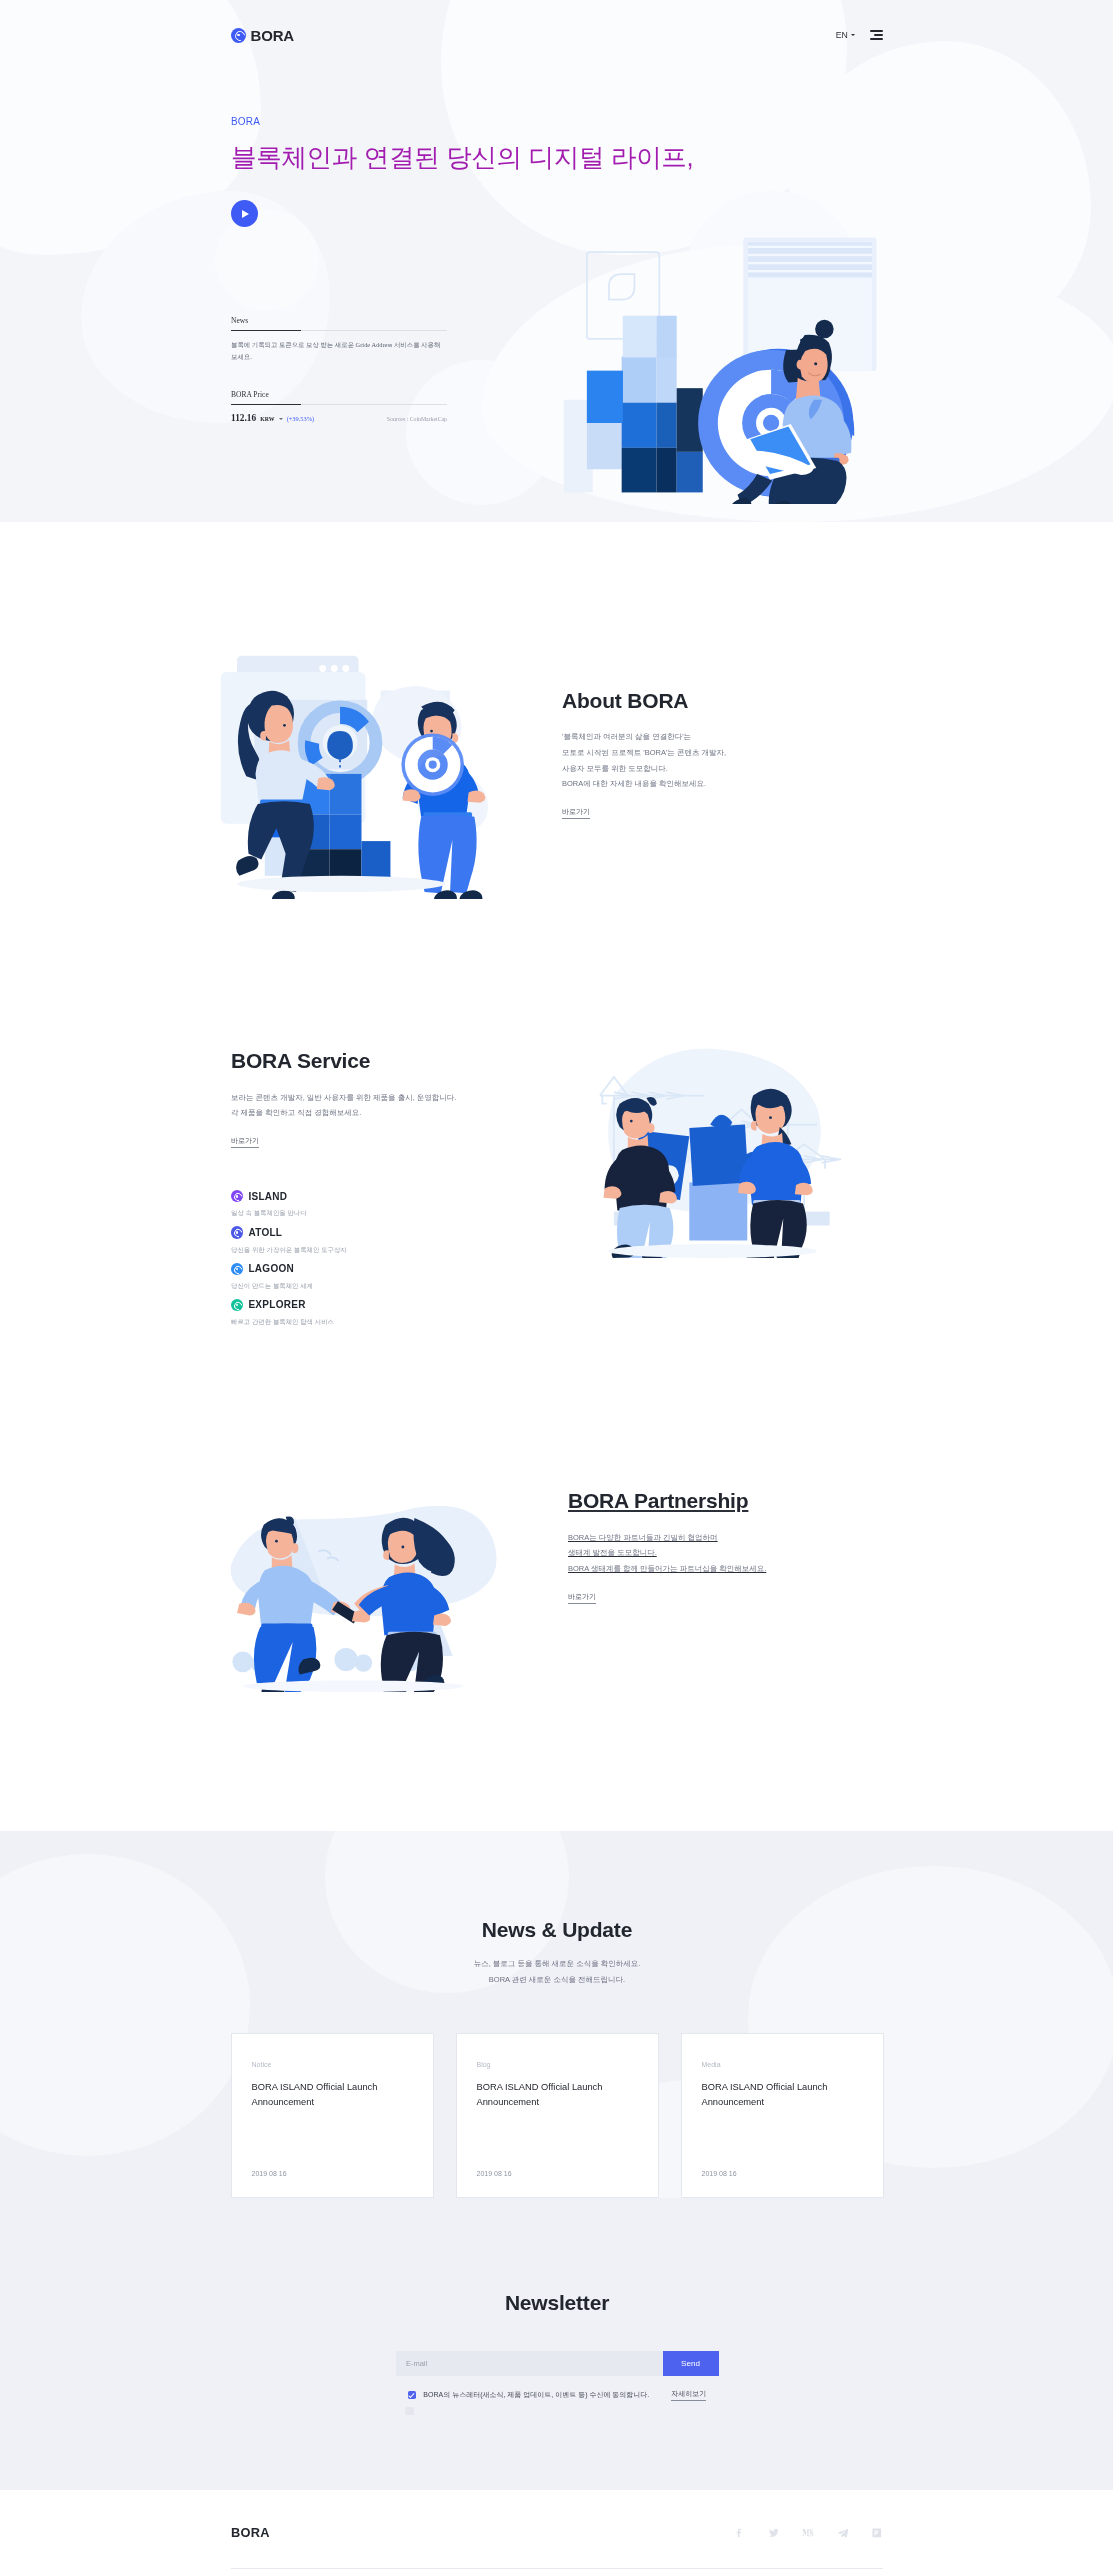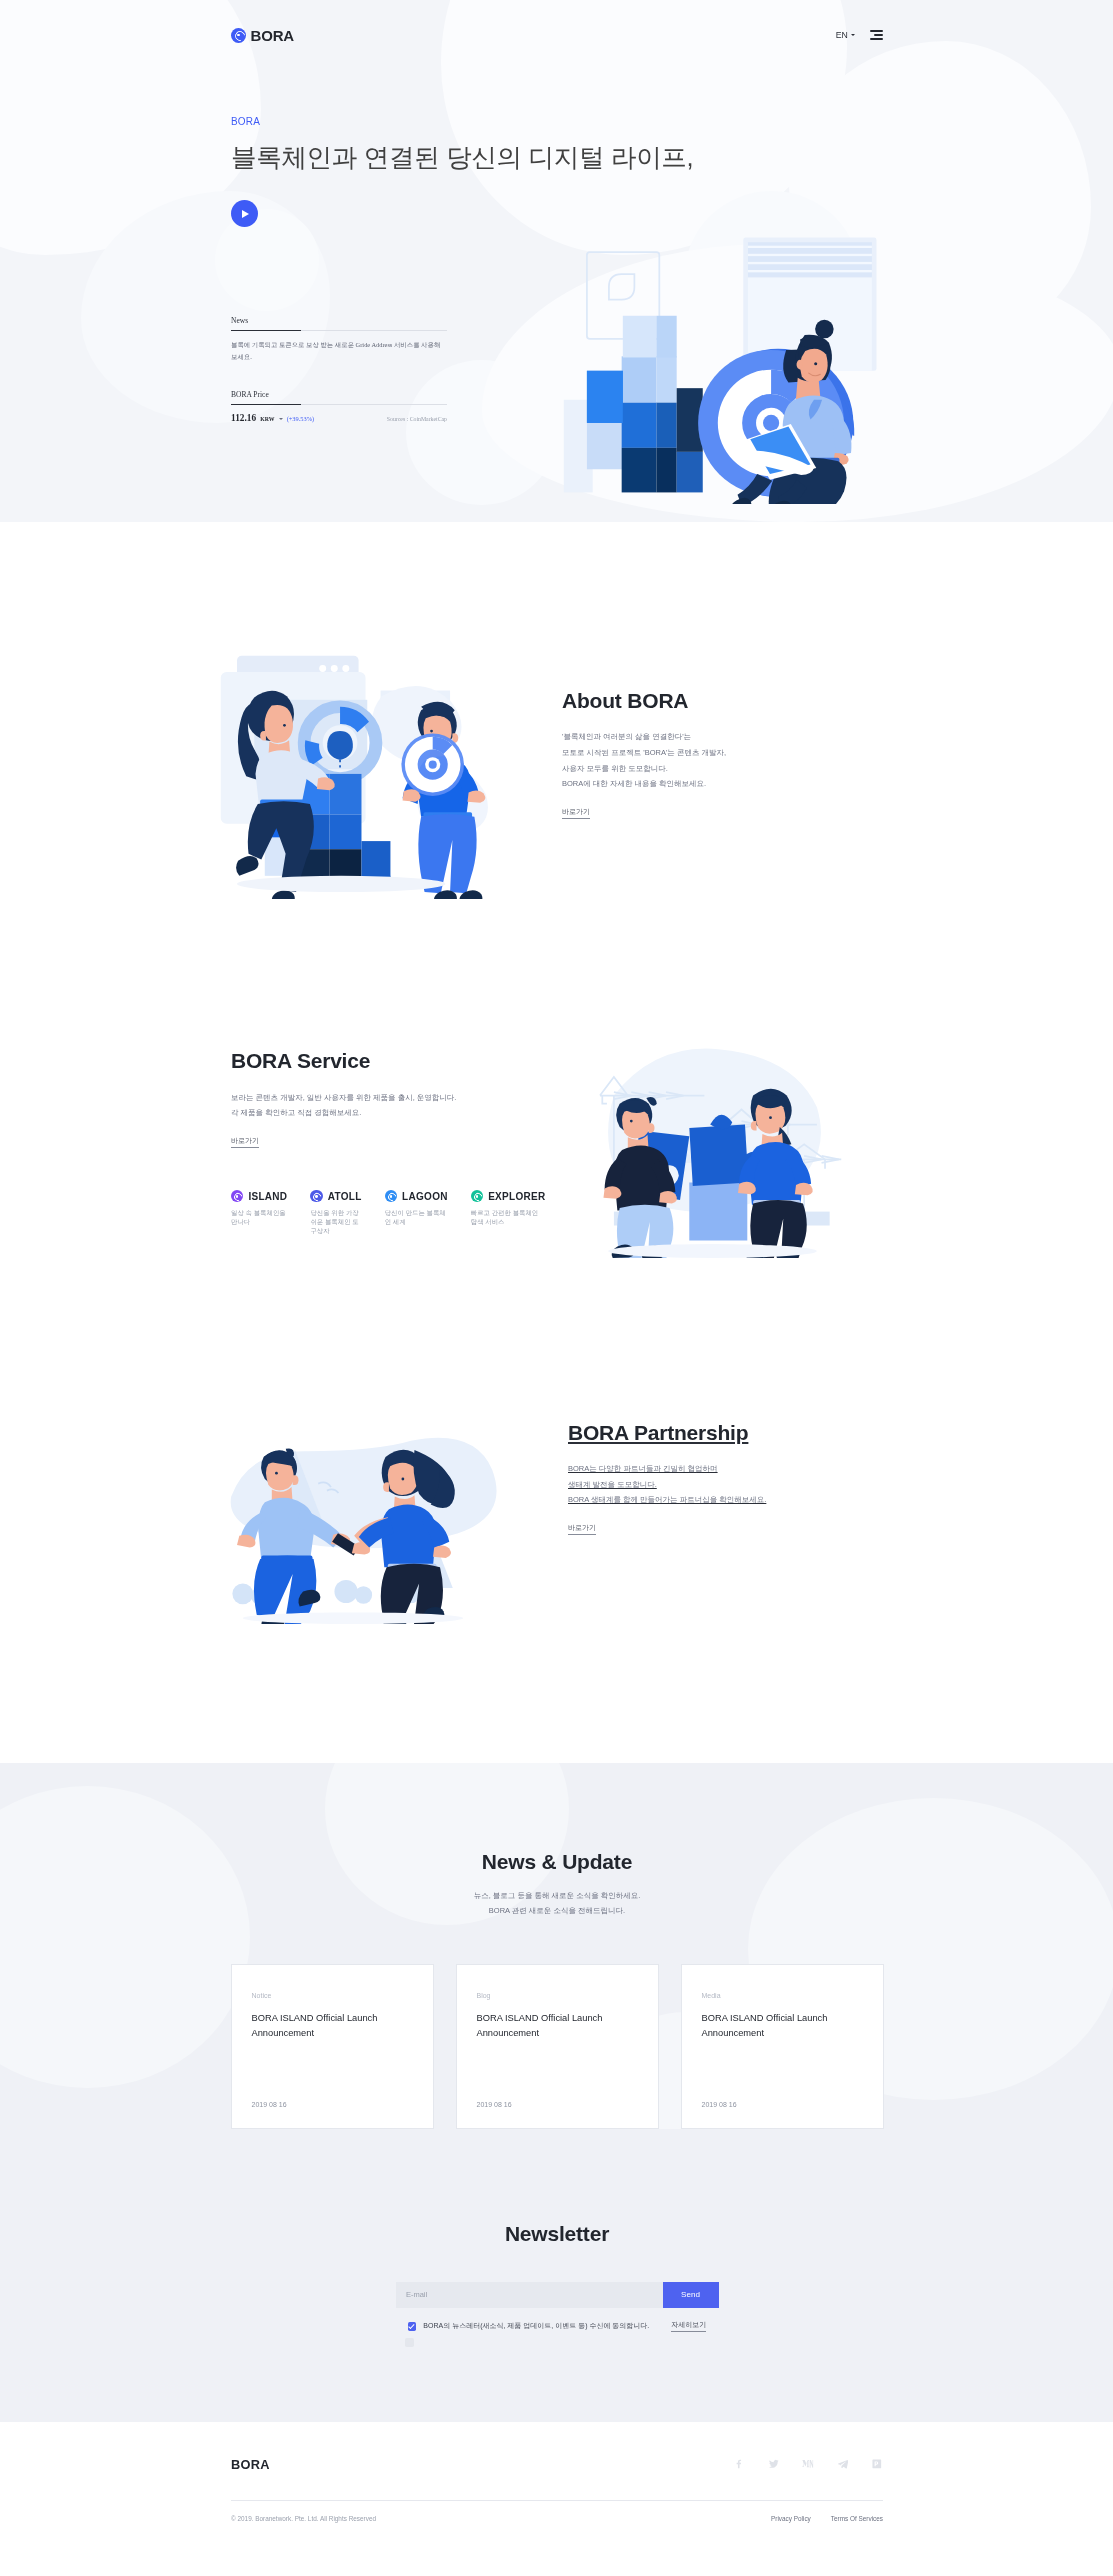--- a/index.html
+++ b/index.html
@@ -35,21 +35,21 @@
   .lang{display:flex;align-items:center;gap:3.5px;font-size:8.7px;color:#2b2f38;cursor:pointer;}
   .chev{width:0;height:0;border-left:2.3px solid transparent;border-right:2.3px solid transparent;border-top:2.9px solid #2b2f38;}
   .burger{display:flex;flex-direction:column;gap:2.3px;cursor:pointer;align-items:flex-end;}
   .burger i{display:block;height:1.7px;background:#24272e;border-radius:1.2px;}
   .burger i:nth-child(1){width:12.8px;}
   .burger i:nth-child(2){width:9.3px;}
   .burger i:nth-child(3){width:12.8px;}
 
   .hero-copy{position:absolute;left:231px;top:116px;z-index:10;}
   .eyebrow{color:#3e5bf6;font-size:10px;letter-spacing:0.2px;margin-bottom:11.6px;}
-  .h1{font-size:25.5px;line-height:1.42;font-weight:normal;color:#404040;letter-spacing:-0.3px;}
+  .h1{font-size:25.5px;line-height:1.42;font-weight:normal;color:#a21caf;letter-spacing:-0.3px;}
   .play{margin-top:25.5px;width:27px;height:27px;border-radius:50%;background:#3e5bf6;display:flex;
         align-items:center;justify-content:center;cursor:pointer;}
   .play:after{content:"";border-left:7px solid #fff;border-top:4.1px solid transparent;border-bottom:4.1px solid transparent;margin-left:1.7px;}
 
   .infoblock{position:absolute;left:231px;top:316px;width:216px;z-index:10;font-family:Liberation Serif, serif;}
   .info-label{font-size:7.5px;color:#2b2f38;margin-bottom:5.2px;}
   .rule{height:0.6px;background:#dcdfe6;position:relative;margin-bottom:8.1px;}
   .rule:before{content:"";position:absolute;left:0;top:0;height:0.6px;width:70px;background:#2b2f38;}
   .info-body{font-size:6.4px;line-height:1.9;color:#5b6070;}
   .price-row{display:flex;align-items:baseline;justify-content:space-between;}
@@ -73,21 +73,21 @@
 
   .about{padding:145px 0 0 0;}
   .about .wrap{display:flex;align-items:flex-start;}
   .about-art{width:302px;height:249px;margin-left:-35px;margin-top:-17.4px;flex:0 0 auto;}
   .about-copy{margin-left:64px;padding-top:22px;}
 
   .service{padding:145px 0 0 0;}
   .service .wrap{display:flex;align-items:flex-start;}
   .service-copy{width:325px;padding-top:5.8px;}
   .service-art{width:267px;height:232px;margin-left:23px;margin-top:-17.4px;flex:0 0 auto;}
-  .prods{display:grid;grid-template-columns:1fr 1fr 1fr 1fr;gap:22px 23px;margin-top:42px;width:278px;}
+  .prods{display:grid;grid-template-columns:1fr;gap:8px 23px;margin-top:42px;width:278px;}
   .prod-head{display:flex;align-items:center;gap:5.2px;}
   .prod-ico{width:12.2px;height:12.2px;border-radius:50%;position:relative;flex:0 0 auto;}
   .prod-ico:before{content:"";position:absolute;left:2.9px;top:2.9px;width:6.4px;height:6.4px;border-radius:50%;
     border:1.5px solid #fff;border-right-color:transparent;transform:rotate(35deg);}
   .prod-ico:after{content:"";position:absolute;left:5px;top:5px;width:2.3px;height:2.3px;border-radius:50%;background:#fff;}
   .prod-name{font-size:10px;font-weight:bold;letter-spacing:0.3px;color:#22262e;}
   .prod-desc{font-size:6.4px;color:#9198a6;margin-top:7px;}
 
   .partner{padding:145px 0 0 0;}
   .partner .wrap{display:flex;align-items:flex-start;text-decoration:underline;}

